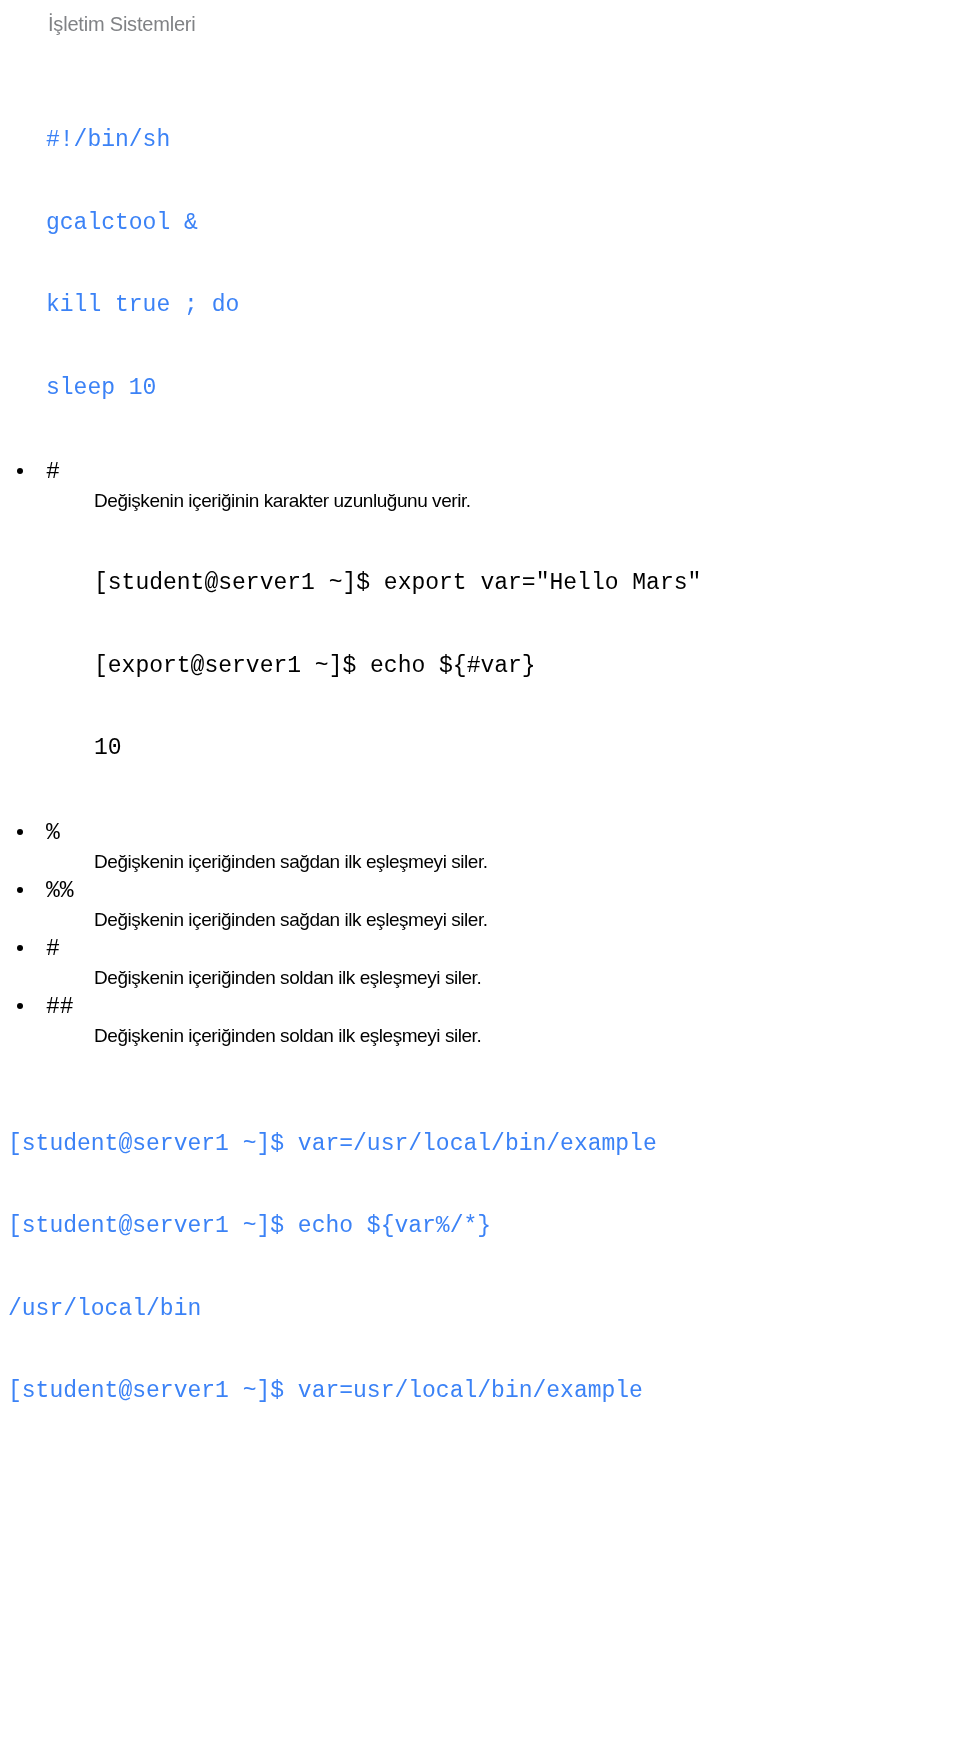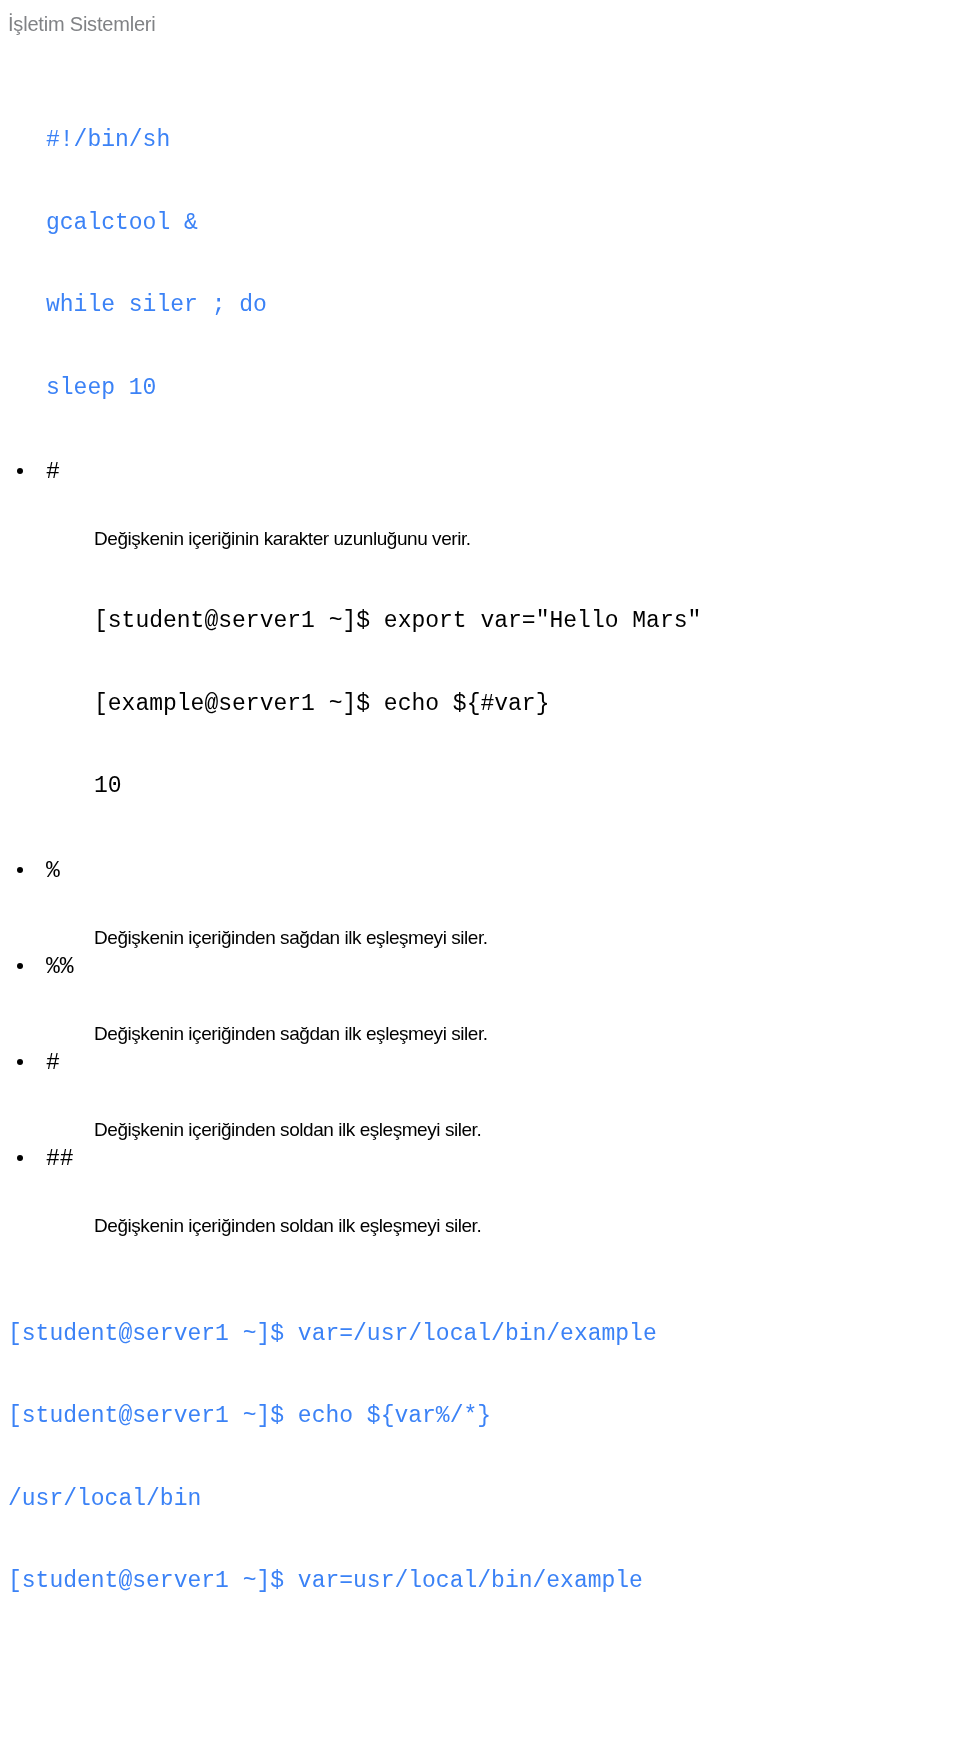--- a/index.html
+++ b/index.html
@@ -24,20 +24,21 @@
     display: flex;
     flex-direction: column;
   }
   .running-header {
     font-family: "Liberation Sans", sans-serif;
     font-size: 20px;
     color: #808285;
     letter-spacing: -0.2px;
     padding: 12px 0 0 8px;
     line-height: 1.2;
+    margin-left: 40px;
   }
   .content {
     flex: 1 1 auto;
     padding: 0 10px 0 8px;
   }
   .spacer-top { height: 36px; }
   .mono-block {
     font-family: "Liberation Mono", monospace;
     font-size: 23px;
     line-height: 27.5px;
@@ -73,21 +74,20 @@
     font-size: 23px;
     line-height: 30px;
     white-space: pre;
   }
   .sub-desc {
     font-family: "Liberation Sans", sans-serif;
     font-size: 19px;
     line-height: 28px;
     padding-left: 48px;
     letter-spacing: -0.45px;
-    margin-top: 38px;
   }
   .sub-code {
     font-family: "Liberation Mono", monospace;
     font-size: 23px;
     line-height: 27.5px;
     white-space: pre;
     padding-left: 48px;
   }
   .gap-26 { height: 26px; }
 </style>
@@ -98,32 +98,32 @@
 
   <div class="running-header">İşletim Sistemleri</div>
 
   <div class="content">
 
     <div class="spacer-top"></div>
 
     <div class="mono-block code-indent">
       <div>#!/bin/sh</div>
       <div>gcalctool &amp;</div>
-      <div>while siler ; do</div>
+      <div>kill true ; do</div>
       <div>sleep 10</div>
     </div>
 
     <ul class="bullets">
 
       <li>
         <div class="li-code">#</div>
         <div class="sub-desc">Değişkenin içeriğinin karakter uzunluğunu verir.</div>
         <div class="sub-code">
           <div>[student@server1 ~]$ export var="Hello Mars"</div>
-          <div>[example@server1 ~]$ echo ${#var}</div>
+          <div>[export@server1 ~]$ echo ${#var}</div>
           <div>10</div>
         </div>
       </li>
 
       <li>
         <div class="li-code">%</div>
         <div class="sub-desc">Değişkenin içeriğinden sağdan ilk eşleşmeyi siler.</div>
       </li>
 
       <li>

